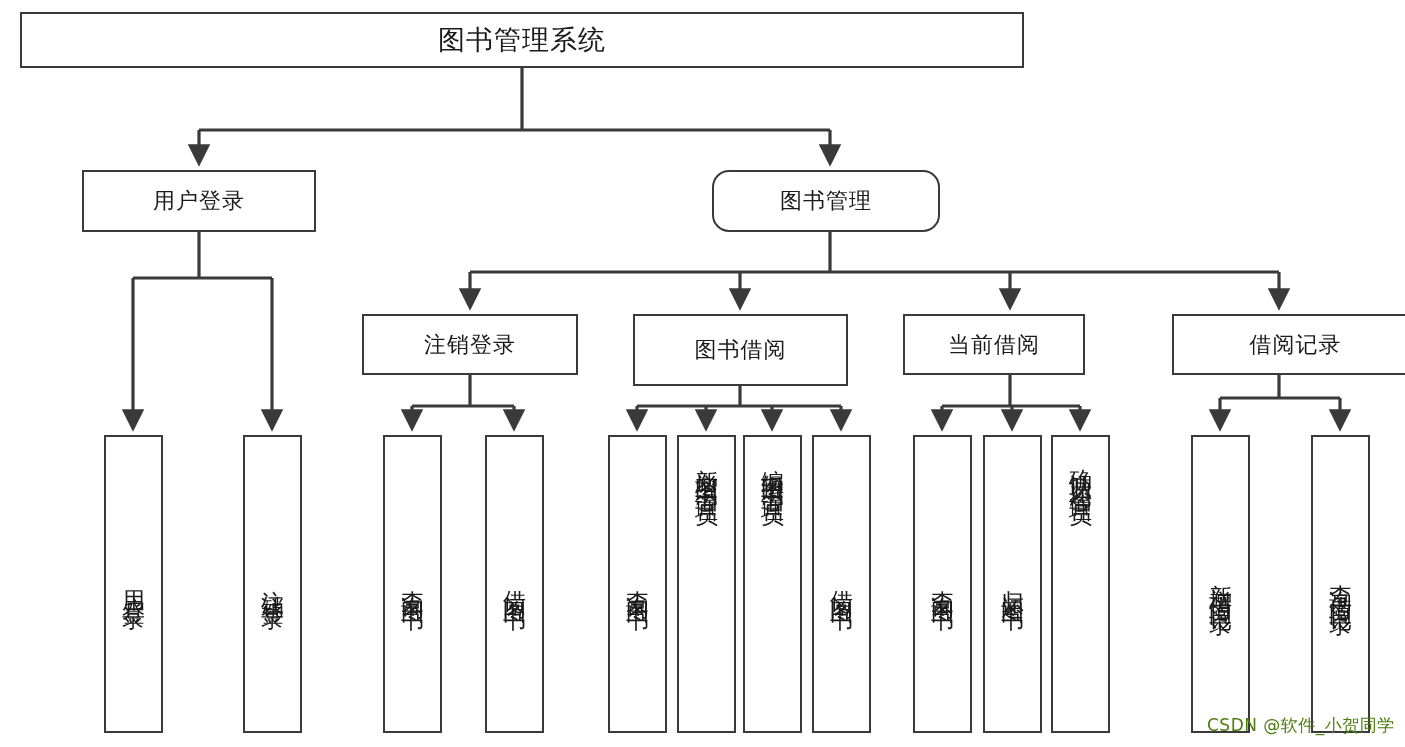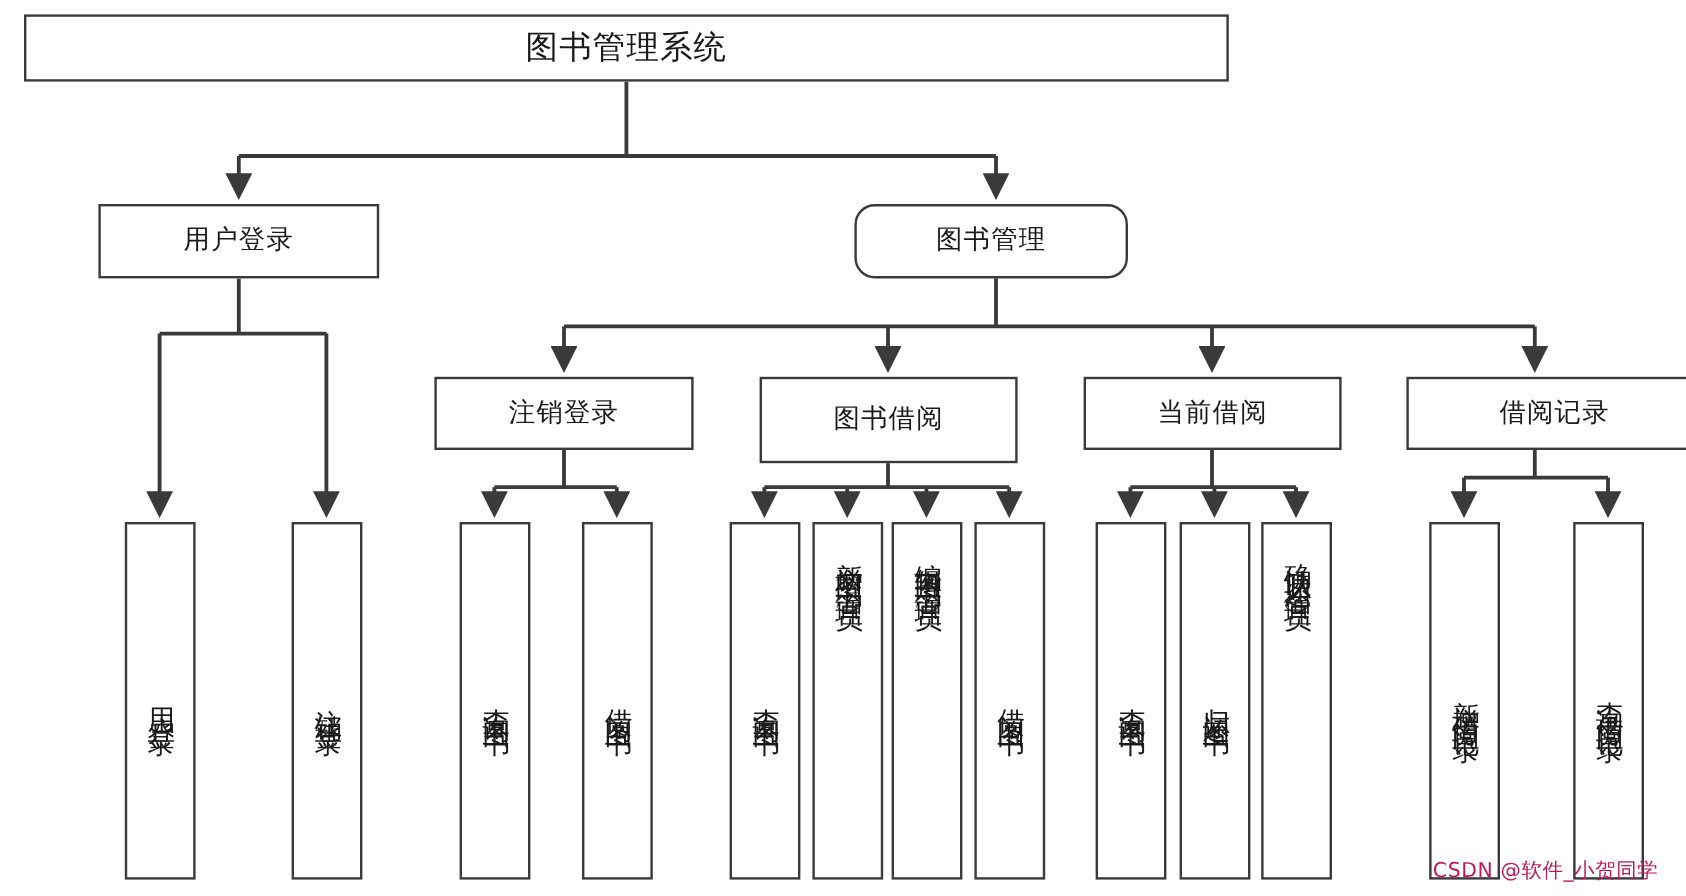--- a/index.html
+++ b/index.html
@@ -63,24 +63,25 @@
   }
   .node.vert.tall-text .label {
     letter-spacing: 5px;
   }
   .node.vert.short-text {
     align-items: center;
     padding-top: 0;
   }
   .watermark {
     position: absolute;
-    color: #be185d;
+    color: #4d7c0f;
     font-size: 17px;
     white-space: nowrap;
     letter-spacing: 0.5px;
+    margin-left: 13px;
   }
 </style>
 </head>
 <body>
 
 <div id="canvas">
 
   <svg class="wires" viewBox="0 0 1405 747" xmlns="http://www.w3.org/2000/svg">
     <defs>
       <marker id="arrow" viewBox="0 0 12 12" refX="10" refY="6" markerWidth="7" markerHeight="7" orient="auto-start-reverse">
@@ -141,21 +142,21 @@
   <div class="node horiz" style="left:712px; top:170px; width:228px; height:62px;border-radius:17px;">
     <span class="label">图书管理</span>
   </div>
 
   <div class="node horiz" style="left:362px; top:314px; width:216px; height:61px;">
     <span class="label">注销登录</span>
   </div>
   <div class="node horiz" style="left:633px; top:314px; width:215px; height:72px;">
     <span class="label">图书借阅</span>
   </div>
-  <div class="node horiz" style="left:903px; top:314px; width:215px; height:61px;">
+  <div class="node horiz" style="left:903px; top:314px; width:182px; height:61px;">
     <span class="label">当前借阅</span>
   </div>
   <div class="node horiz" style="left:1172px; top:314px; width:247px; height:61px;">
     <span class="label">借阅记录</span>
   </div>
 
   <div class="node vert short-text" style="left:104px; top:435px; width:59px; height:298px;">
     <span class="label">用户登录</span>
   </div>
   <div class="node vert short-text" style="left:243px; top:435px; width:59px; height:298px;">

